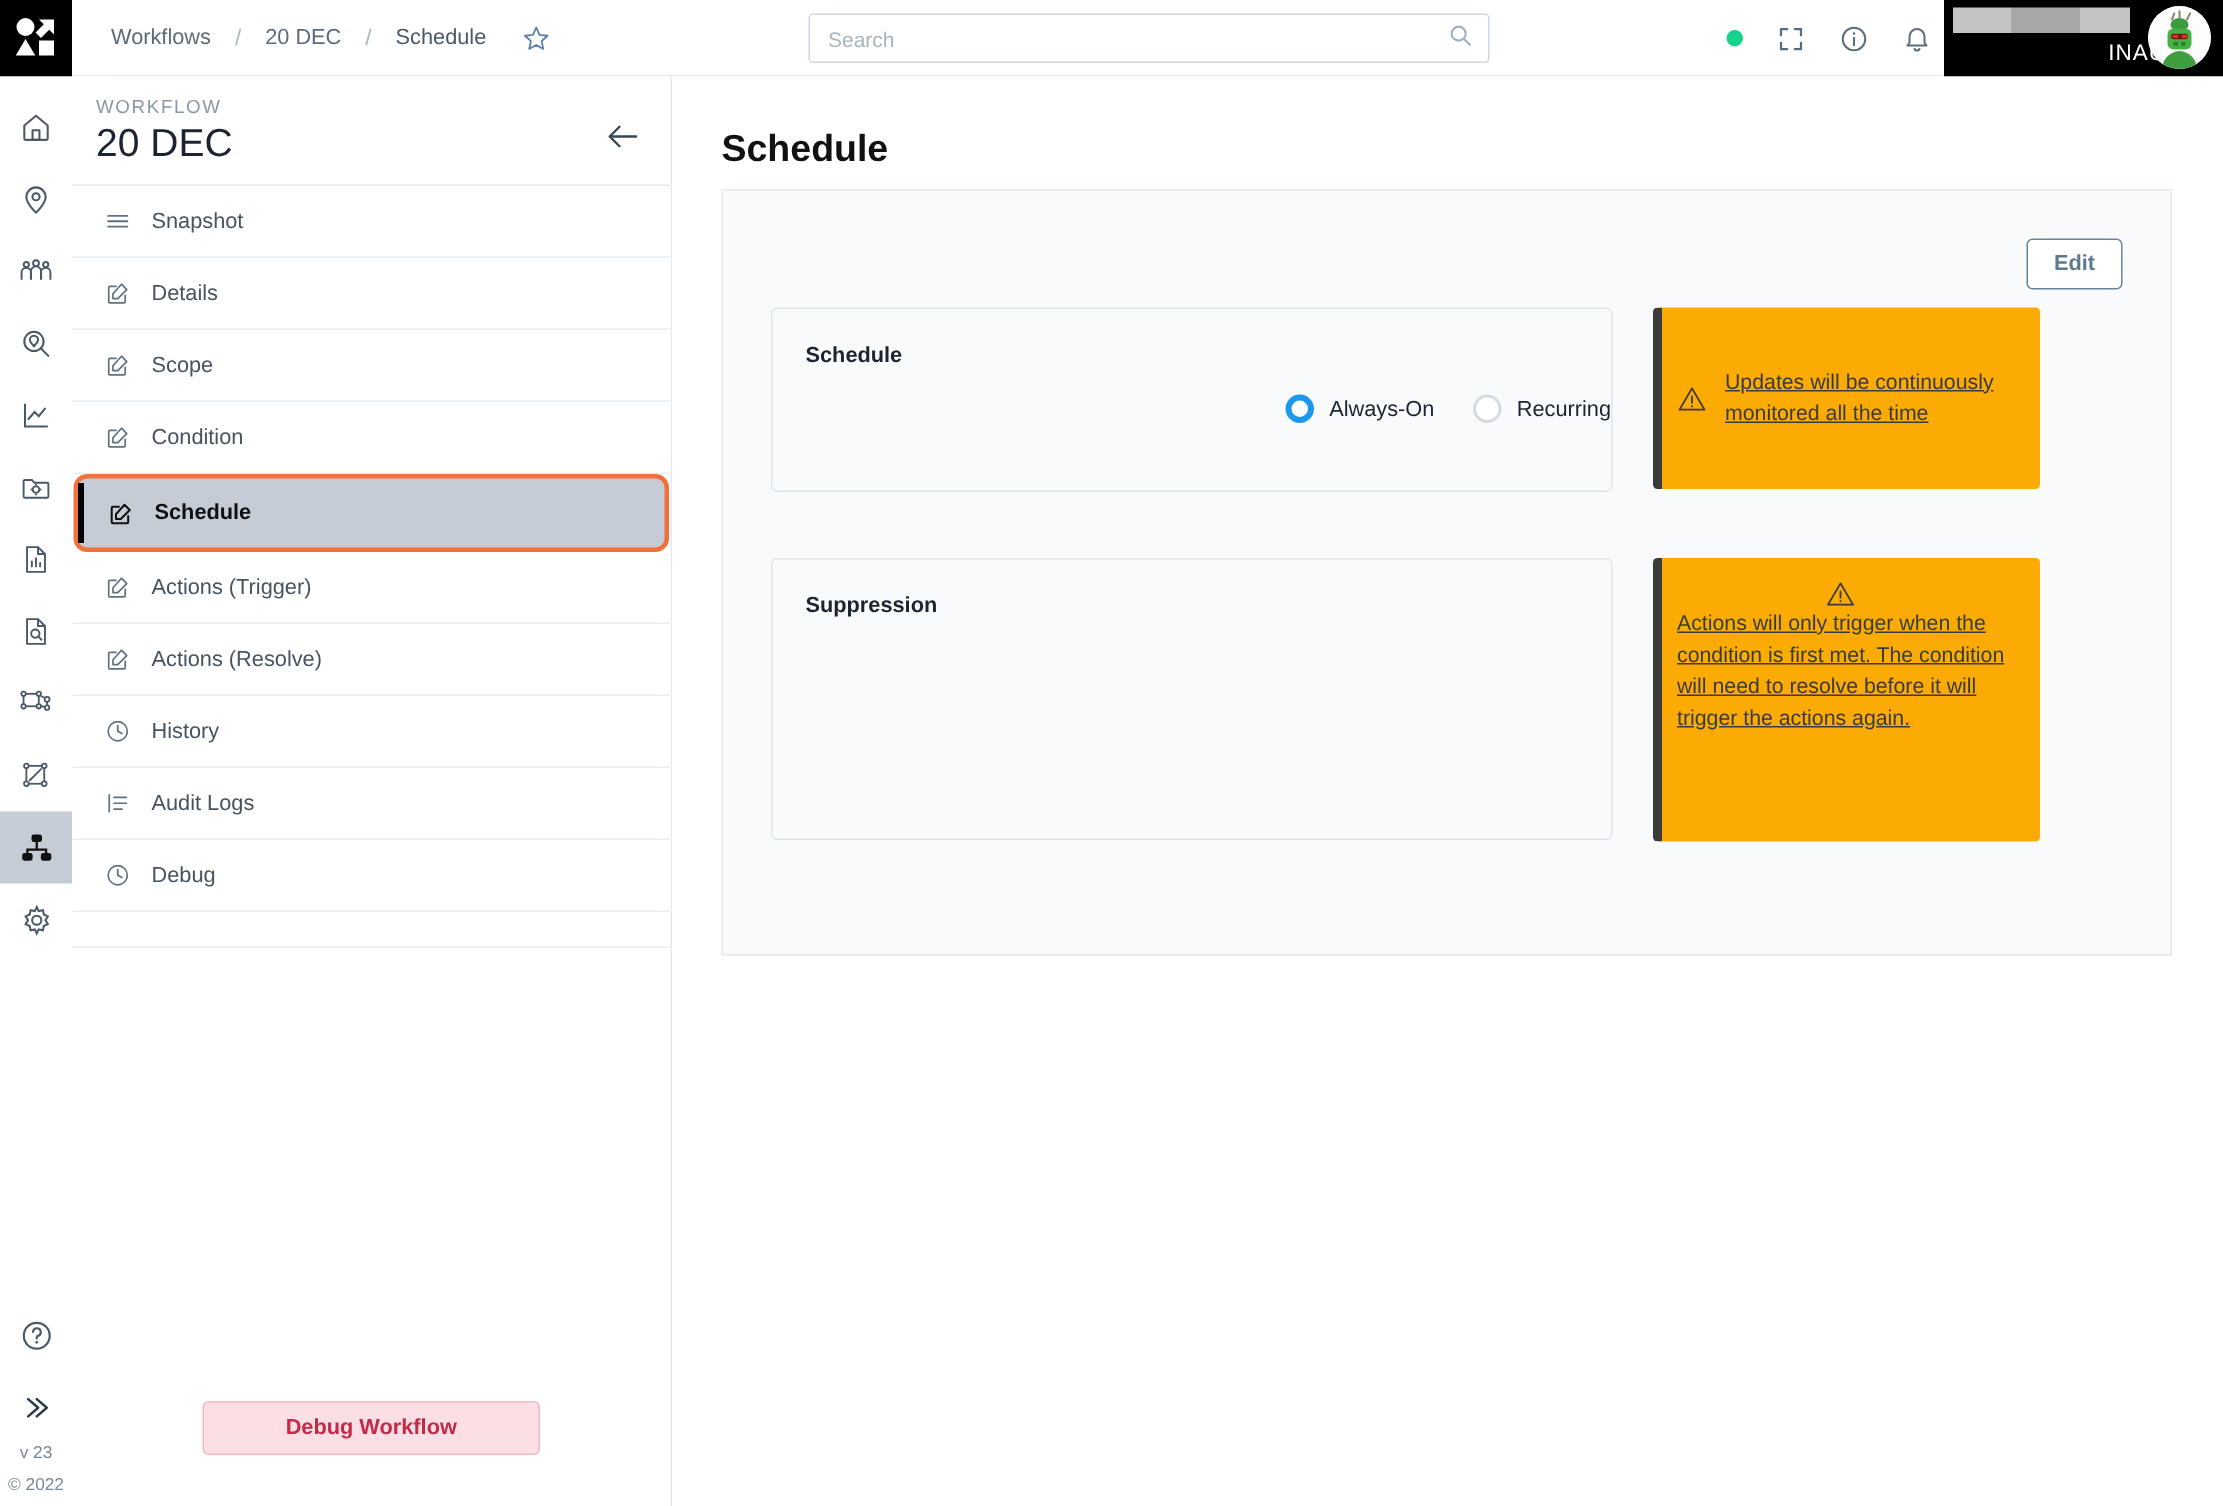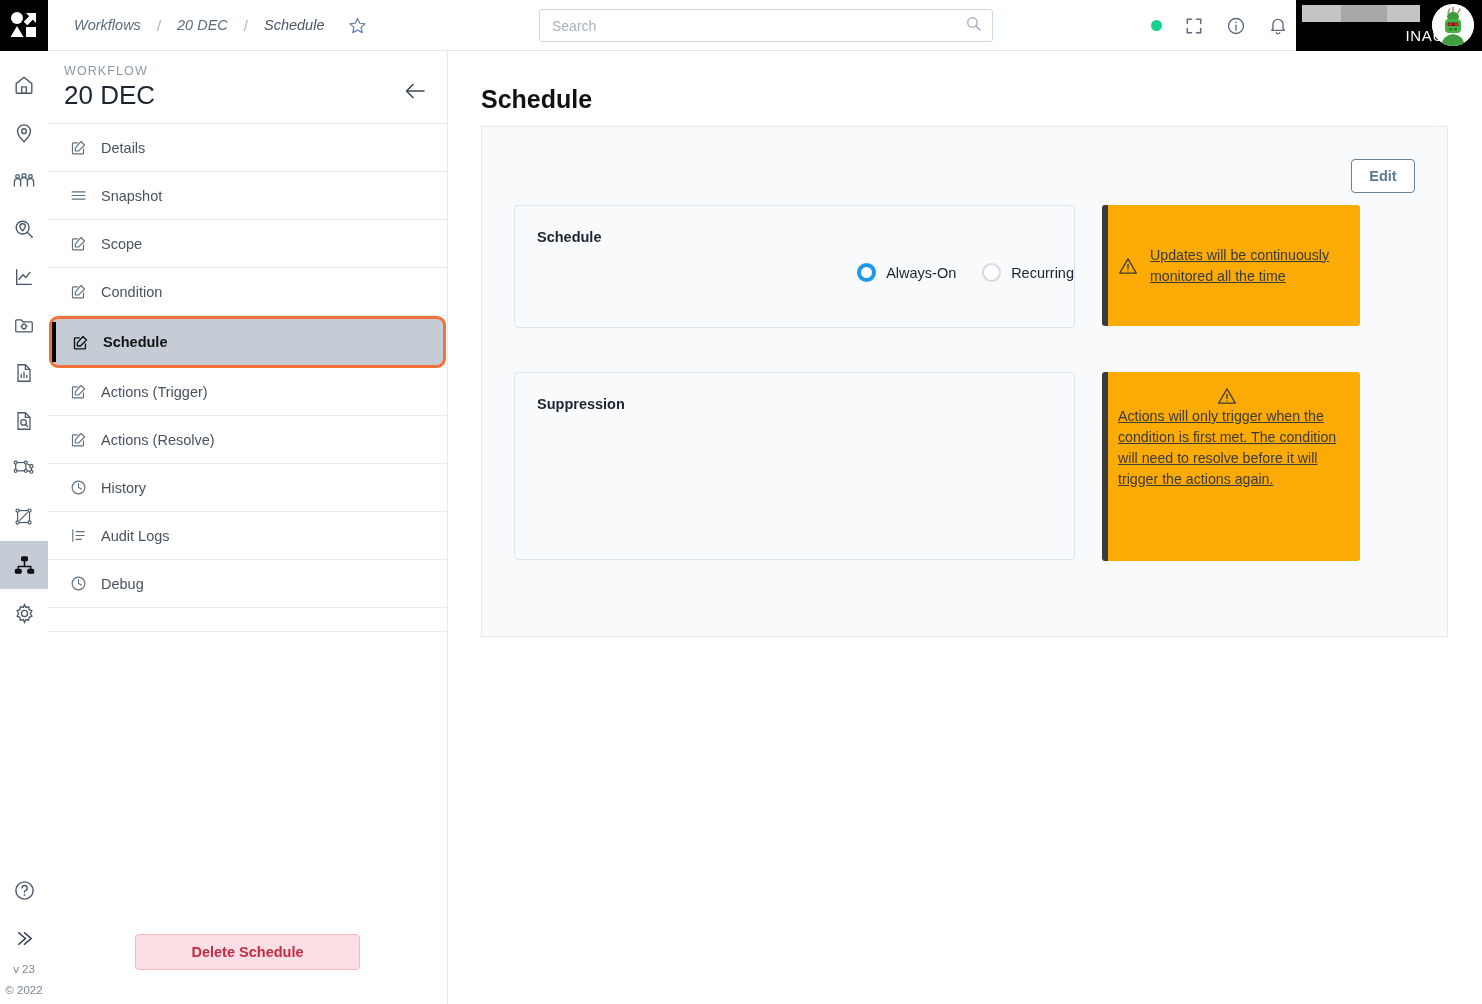--- a/index.html
+++ b/index.html
@@ -20,21 +20,21 @@
   }
   .logo-tile {
     width: 48px; height: 51px; background: #000; flex: 0 0 48px;
     display: flex; align-items: center; justify-content: center;
   }
   .breadcrumb {
     display: flex; align-items: center; gap: 0px;
     margin-left: 16px; height: 51px;
   }
   .crumb {
-    font-size: 14.5px; color: #5c6b7a; padding: 0 10px; white-space: nowrap; font-style: italic;
+    font-size: 14.5px; color: #5c6b7a; padding: 0 10px; white-space: nowrap;
   }
   .crumb.last { color: #4a5868; }
   .crumb-sep { color: #a9b6c4; font-size: 15px; padding: 0 6px; }
   .star-btn {
     margin-left: 12px; width: 22px; height: 22px; display: flex;
     align-items: center; justify-content: center;
   }
   .search-wrap {
     position: absolute; left: 539px; top: 9px; width: 454px; height: 33px;
   }
@@ -397,37 +397,37 @@
         <svg width="24" height="24" viewBox="0 0 24 24" fill="none" stroke="#3b4655" stroke-width="1.6" stroke-linecap="round" stroke-linejoin="round">
           <line x1="21" y1="12" x2="4" y2="12"></line>
             <polyline points="10,5.5 3.5,12 10,18.5"></polyline>
         </svg>
       </span>
     </div>
 
     <div>
       <div class="nav-item">
         <span class="nico">
-          <svg width="17" height="17" viewBox="0 0 24 24" fill="none" stroke="currentColor" stroke-width="1.6" stroke-linejoin="round">
-            <path d="M19 13.5V20a1 1 0 0 1-1 1H4.5a1 1 0 0 1-1-1V6.5a1 1 0 0 1 1-1H11"></path>
-            <path d="M15.5 3.5 20.5 8.5 12 17H7.5v-4.5z"></path>
-          </svg>
-        </span>
-        <span>Details</span>
-      </div>
-
-      <div class="nav-item">
-        <span class="nico">
           <svg width="17" height="17" viewBox="0 0 24 24" fill="none" stroke="currentColor" stroke-width="1.7" stroke-linecap="round">
             <line x1="3" y1="7" x2="21" y2="7"></line>
               <line x1="3" y1="12" x2="21" y2="12"></line>
               <line x1="3" y1="17" x2="21" y2="17"></line>
           </svg>
         </span>
         <span>Snapshot</span>
+      </div>
+
+      <div class="nav-item">
+        <span class="nico">
+          <svg width="17" height="17" viewBox="0 0 24 24" fill="none" stroke="currentColor" stroke-width="1.6" stroke-linejoin="round">
+            <path d="M19 13.5V20a1 1 0 0 1-1 1H4.5a1 1 0 0 1-1-1V6.5a1 1 0 0 1 1-1H11"></path>
+            <path d="M15.5 3.5 20.5 8.5 12 17H7.5v-4.5z"></path>
+          </svg>
+        </span>
+        <span>Details</span>
       </div>
 
       <div class="nav-item">
         <span class="nico">
           <svg width="17" height="17" viewBox="0 0 24 24" fill="none" stroke="currentColor" stroke-width="1.6" stroke-linejoin="round">
             <path d="M19 13.5V20a1 1 0 0 1-1 1H4.5a1 1 0 0 1-1-1V6.5a1 1 0 0 1 1-1H11"></path>
             <path d="M15.5 3.5 20.5 8.5 12 17H7.5v-4.5z"></path>
           </svg>
         </span>
         <span>Scope</span>
@@ -501,21 +501,21 @@
             <circle cx="12" cy="12" r="9"></circle>
               <polyline points="12,6.6 12,12 16,14.2"></polyline>
           </svg>
         </span>
         <span>Debug</span>
       </div>
 
       <div class="nav-spacer"></div>
     </div>
 
-    <div class="delete-btn">Delete Schedule</div>
+    <div class="delete-btn">Debug Workflow</div>
   </div>
 
   <div class="collapse-tab">«</div>
 
   <div class="main">
     <div class="page-title">Schedule</div>
 
     <div class="card">
       <div class="edit-btn">Edit</div>
 

